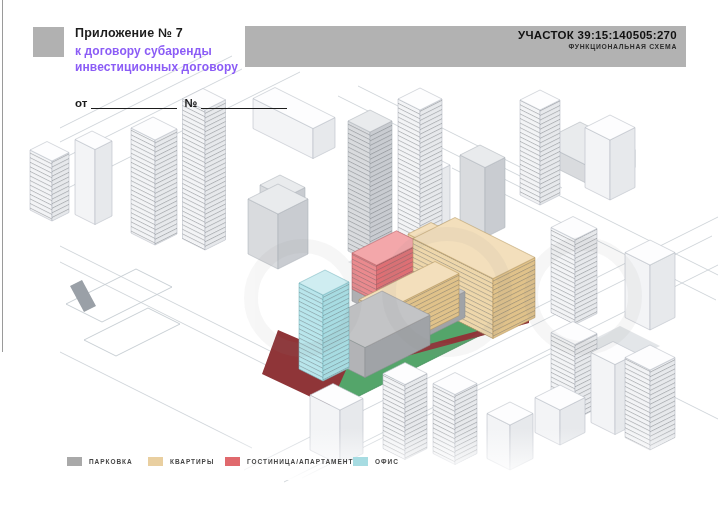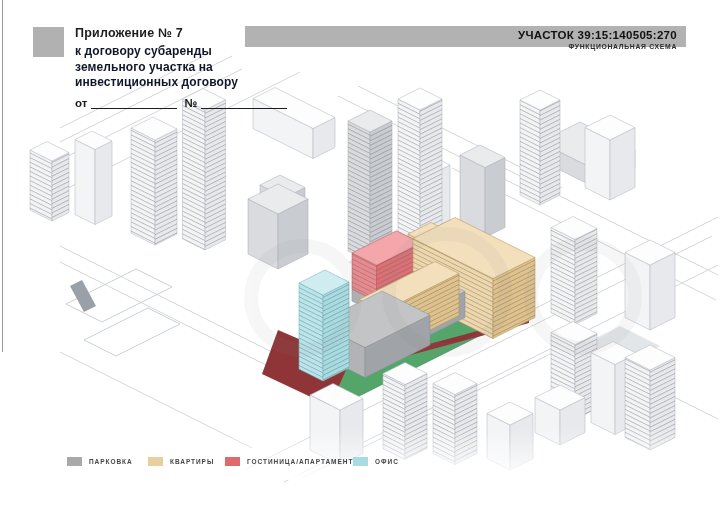--- a/index.html
+++ b/index.html
@@ -7,28 +7,28 @@
     width:720px;height:508px;position:relative;overflow:hidden;
     background:#ffffff;
     font-family:"Liberation Sans", sans-serif;
     -webkit-font-smoothing:antialiased;
   }
   .abs{position:absolute;}
   #scene{position:absolute;left:0;top:0;}
   
   .appendix-square{left:33px;top:27px;width:31px;height:30px;}
   .appendix-title{left:75px;top:26px;font-size:12.5px;font-weight:700;color:#1c1c1c;letter-spacing:.2px;}
-  .appendix-para{left:75px;top:44px;font-size:12px;font-weight:700;color:#0f172a;line-height:15.5px;letter-spacing:.1px;}
+  .appendix-para{left:75px;top:44px;font-size:12px;font-weight:700;color:#8b5cf6;line-height:15.5px;letter-spacing:.1px;}
   .from-line{left:75px;top:95px;font-size:11.5px;font-weight:700;color:#1c1c1c;}
   .from-line .word{display:inline-block;vertical-align:bottom;}
   .blank{display:inline-block;vertical-align:bottom;border-bottom:1.6px solid #1c1c1c;height:13px;}
   .blank.b1{width:86px;margin-left:4px;margin-right:7px;}
   .blank.b2{width:86px;margin-left:4px;}
   
-  .header-bar{left:245px;top:26px;width:441px;height:21px;box-sizing:border-box;
+  .header-bar{left:245px;top:26px;width:441px;height:41px;box-sizing:border-box;
     padding:3px 9px 0 0;text-align:right;}
   .plot-title{font-size:11.5px;font-weight:700;color:#111;letter-spacing:.3px;line-height:13px;}
   .plot-subtitle{font-size:6.8px;font-weight:700;color:#2c2c2c;letter-spacing:.7px;line-height:9px;}
   
   .legend-item{top:452px;height:11px;}
   .legend-swatch{display:inline-block;width:15px;height:9px;vertical-align:middle;}
   .legend-label{display:inline-block;margin-left:7px;vertical-align:middle;
     font-size:6.5px;font-weight:700;color:#454545;letter-spacing:.95px;white-space:nowrap;}
 </style>
 </head>
@@ -285,21 +285,20 @@
 
   <line x1="2.5" y1="0" x2="2.5" y2="352" stroke="#9a9a9a" stroke-width="1"></line>
 </svg>
 
 <div class="abs appendix-square" style="background: rgb(177, 177, 177);"></div>
 
 <div class="abs appendix-title">Приложение № 7</div>
 
 <div class="abs appendix-para">
   <div>к договору субаренды</div>
-  <div>земельного участка на</div>
   <div>инвестиционных договору</div>
 </div>
 
 <div class="abs from-line">
   <span class="word">от</span><span class="blank b1"></span><span class="word">№</span><span class="blank b2"></span>
 </div>
 
 <div class="abs header-bar" style="background: rgb(178, 178, 178);">
   <div class="plot-title">УЧАСТОК 39:15:140505:270</div>
   <div class="plot-subtitle">ФУНКЦИОНАЛЬНАЯ СХЕМА</div>

